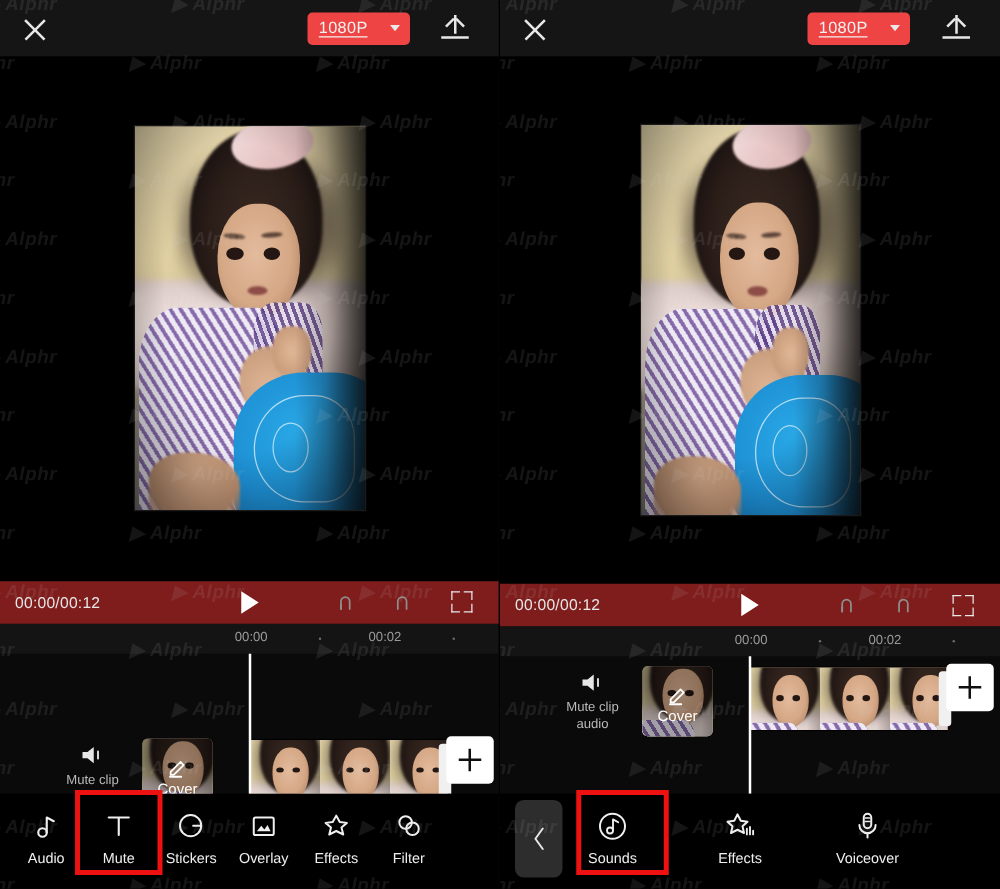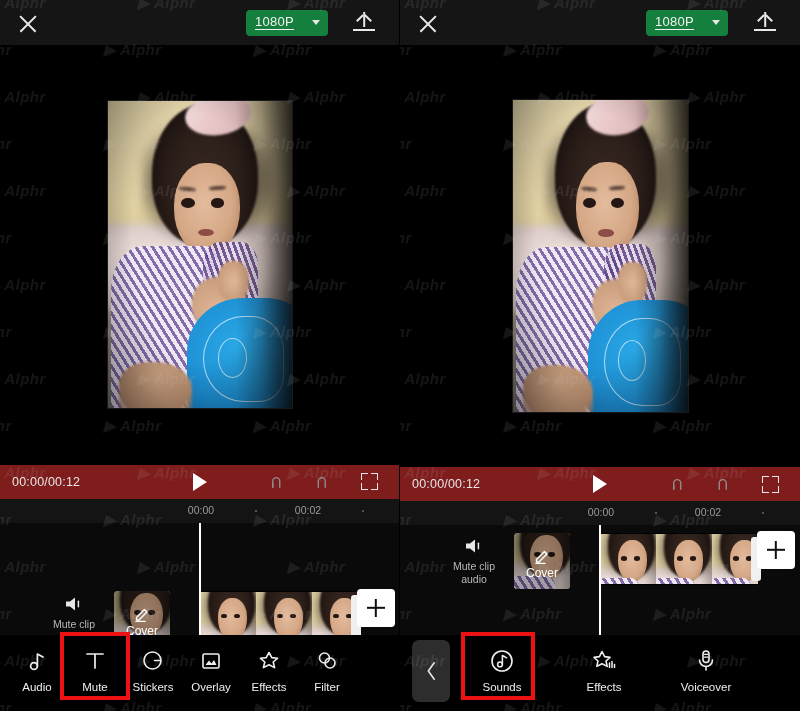--- a/index.html
+++ b/index.html
@@ -75,21 +75,21 @@
   }
   .close-btn::before { transform: rotate(45deg); }
   .close-btn::after  { transform: rotate(-45deg); }
 
   .res-chip {
     position: absolute;
     left: 246px; top: 50%;
     transform: translateY(-50%);
     height: 26px;
     padding: 0 8px 0 9px;
-    background: #15803d;
+    background: #ef4444;
     border-radius: 4px;
     display: flex;
     align-items: center;
     gap: 18px;
     cursor: pointer;
   }
   .res-chip .res-label {
     color: #f2f2f2;
     font-size: 13px;
     letter-spacing: .3px;
@@ -980,21 +980,21 @@
       <div class="clip-handle" style="left:351px; top:36px; height:44px;"></div>
       <div class="add-clip-btn" style="left:357px; top:30px; width:38px; height:38px;"></div>
     </div>
 
     <div class="toolbar">
       <div class="back-btn">
         <svg viewBox="0 0 14 22">
             <path d="M10 2 L3.5 11 L10 20" fill="none" stroke="#e9e9e9" stroke-width="1.7" stroke-linecap="round" stroke-linejoin="round"></path>
           </svg>
       </div>
-      <div class="tool wide" style="margin-left:12px;">
+      <div class="tool wide" style="">
         <div class="ticon">
           <svg width="26" height="26" viewBox="0 0 26 26">
               <circle cx="13" cy="13" r="10" fill="none" stroke="#efefef" stroke-width="1.6"></circle>
               <circle cx="11" cy="16.4" r="2.4" fill="none" stroke="#efefef" stroke-width="1.5"></circle>
               <path d="M13.4 16.4 V7.5 L17.6 9.8" fill="none" stroke="#efefef" stroke-width="1.5" stroke-linecap="round" stroke-linejoin="round"></path>
             </svg>
         </div>
         <div class="tlabel">Sounds</div>
       </div>
       <div class="tool wide" style="margin-left:22px;">

